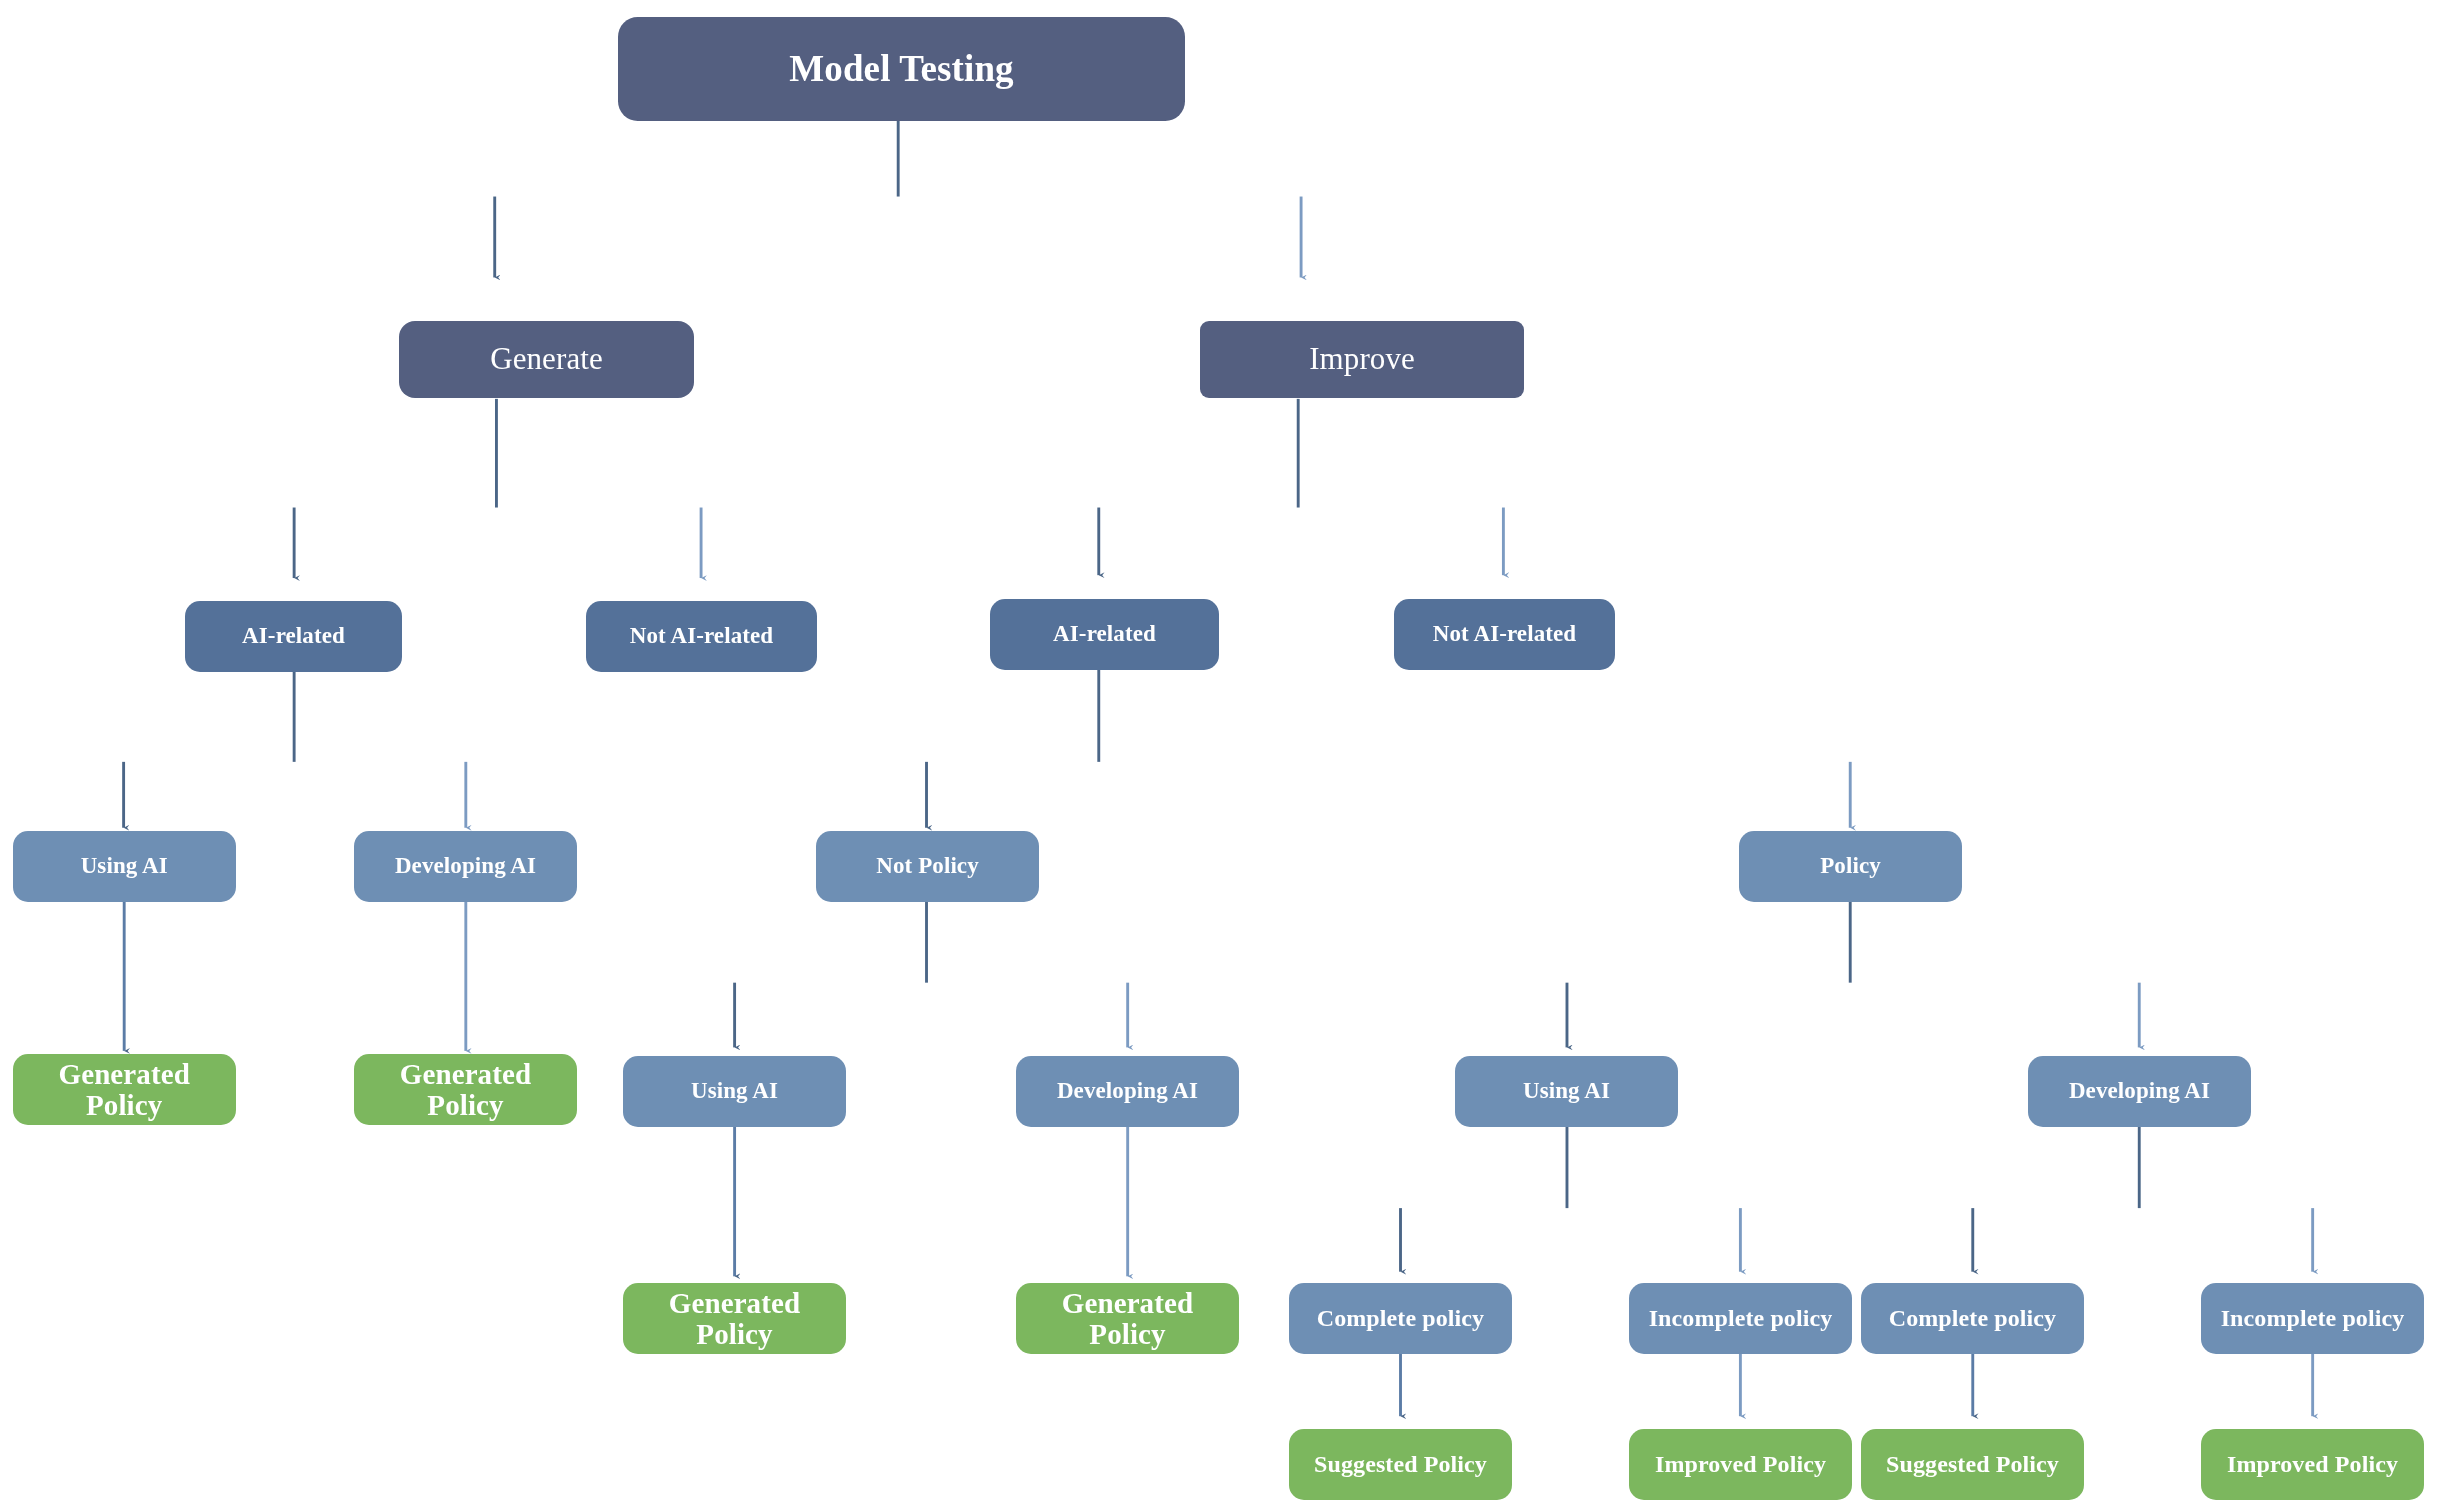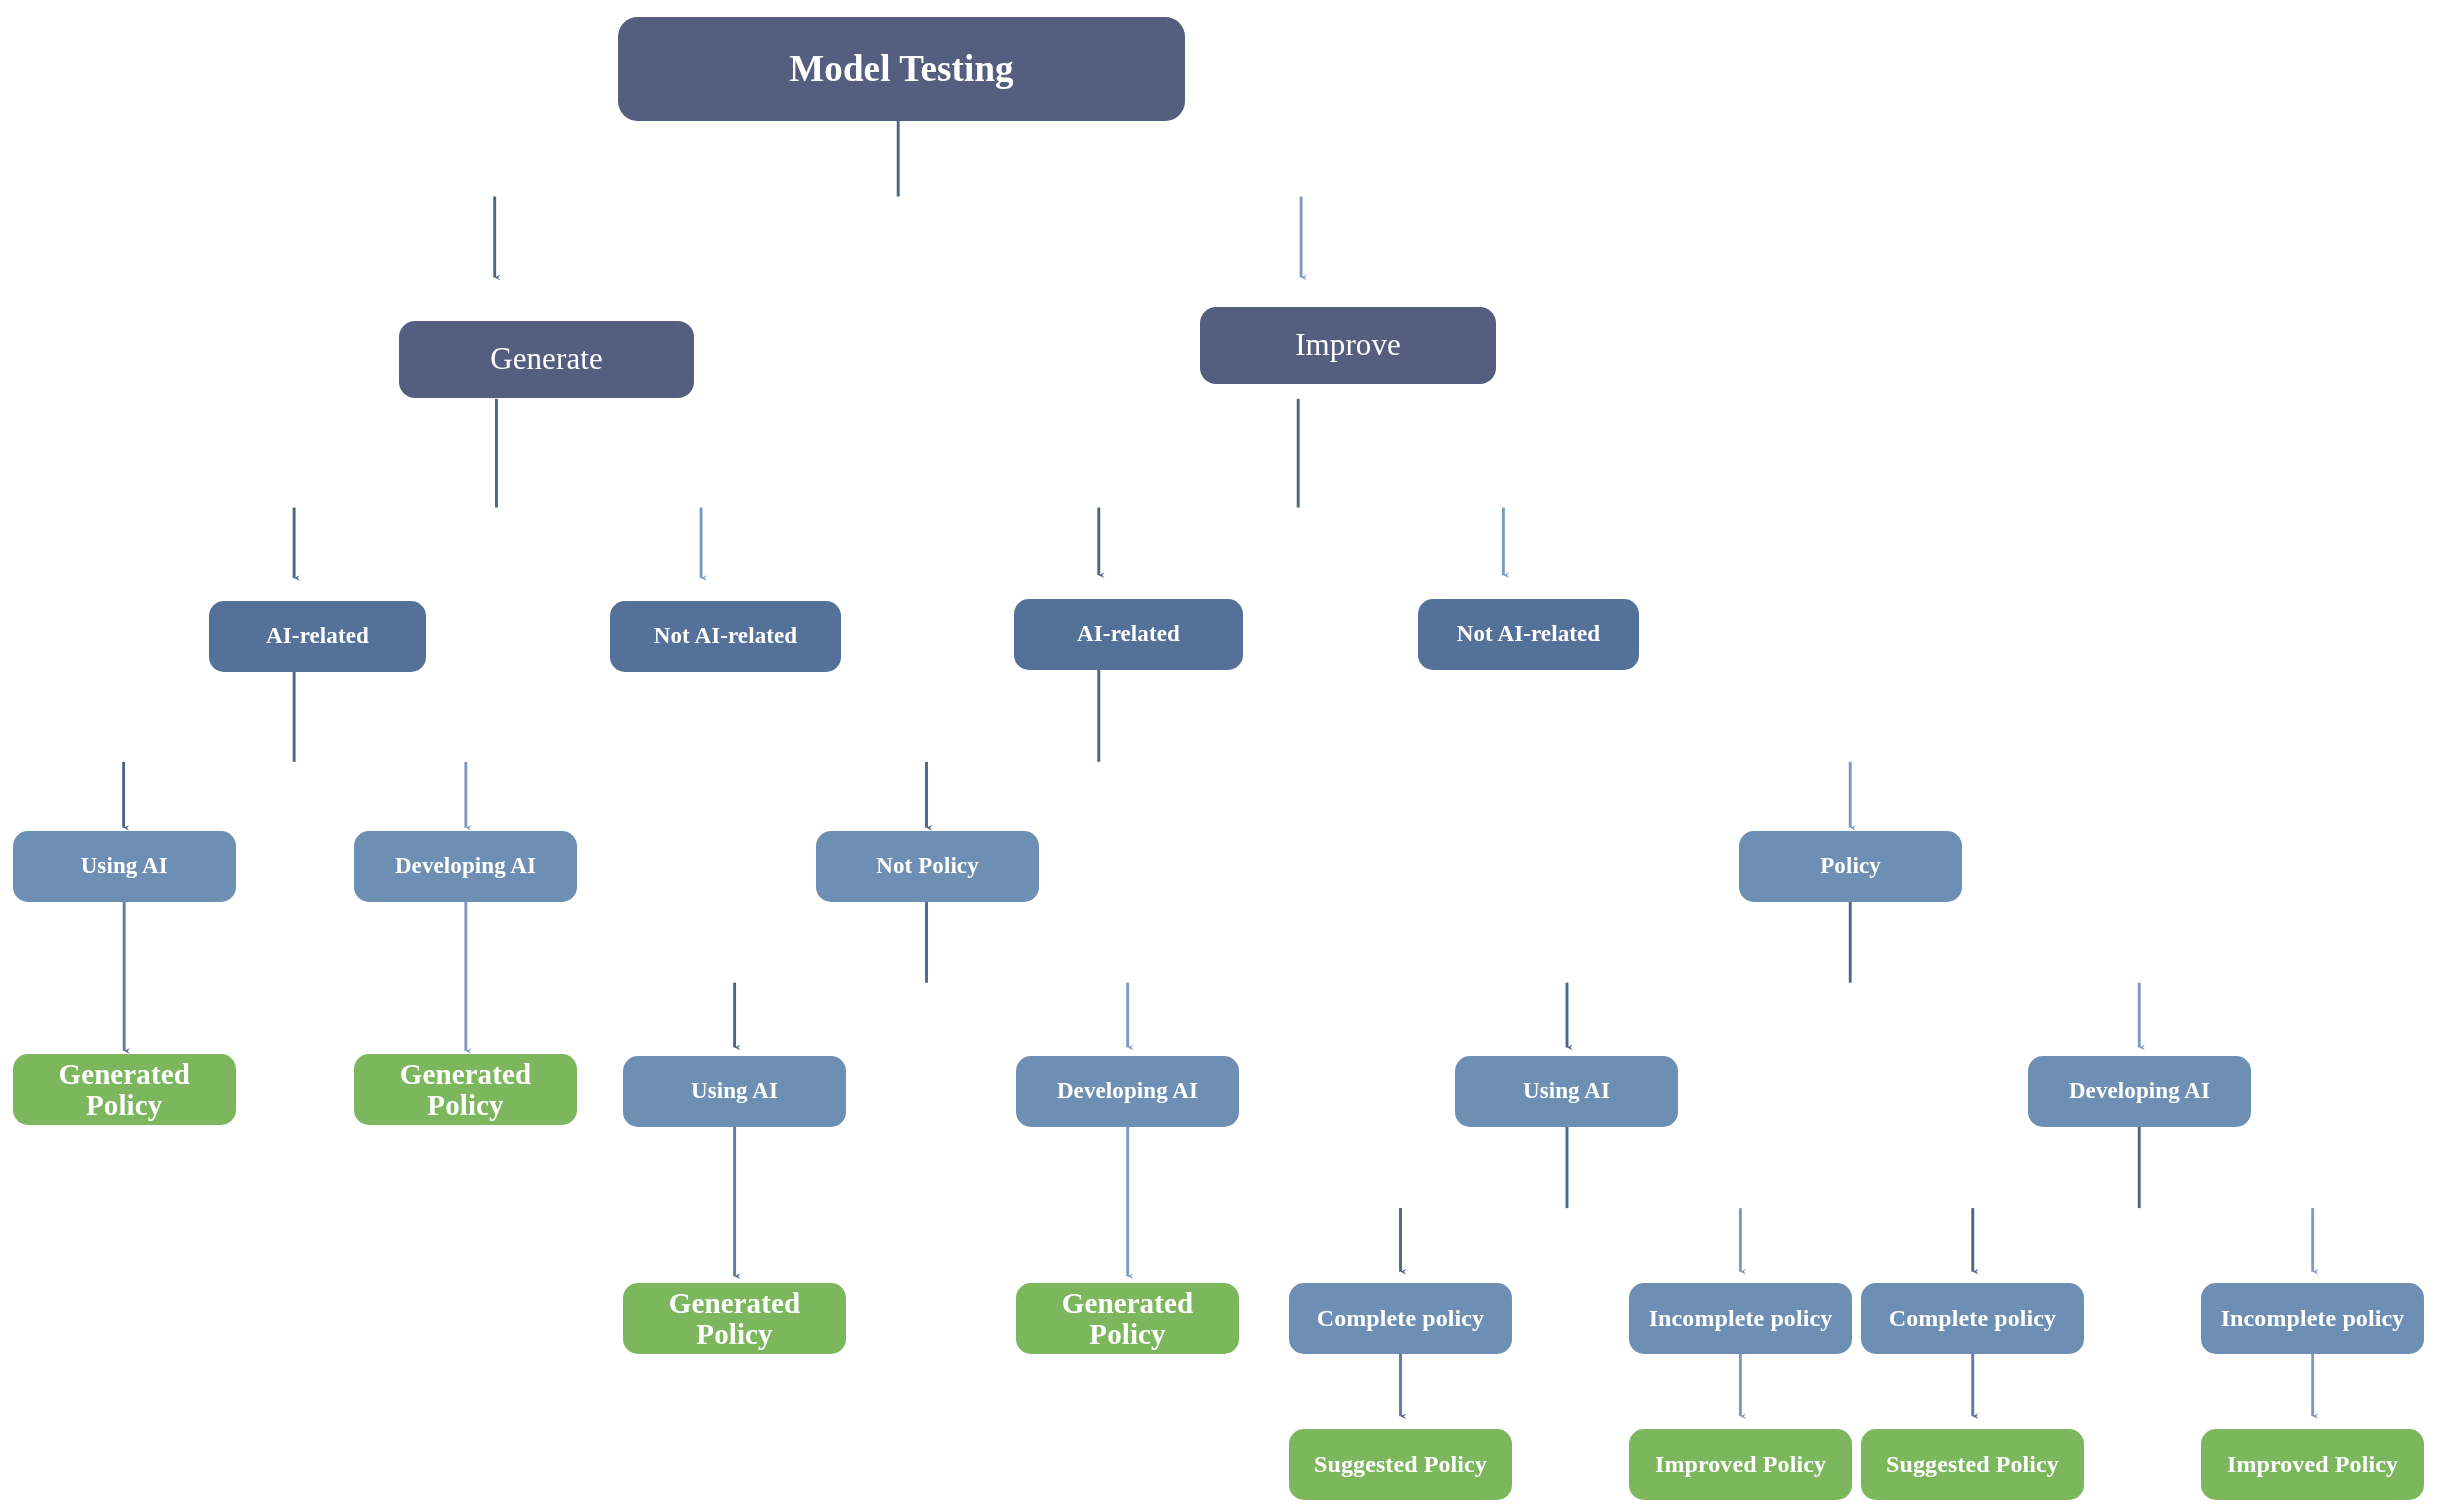--- a/index.html
+++ b/index.html
@@ -42,21 +42,21 @@
     z-index: 5;
   }
   .lvl1 { background: #545F80; border-radius: 19.7px; }
   .lvl2 { background: #545F80; border-radius: 16px; }
   .lvl3 { background: #547199; }
   .lvl4 { background: #6E8FB4; }
   .lvl5 { background: #6E8FB4; }
   .leaf { background: #7CB75E; }
   .t-root   { font-size: 37px; font-weight: bold; }
   .t-l2     { font-size: 31px; margin-left: 46px; }
-  .t-l3     { font-size: 23px; font-weight: bold; margin-left: 24px; }
+  .t-l3     { font-size: 23px; font-weight: bold; }
   .t-l4     { font-size: 23px; font-weight: bold; }
   .t-l5     { font-size: 24px; font-weight: bold; }
   .t-leaf   { font-size: 29px; font-weight: bold; }
   .t-leaf-s { font-size: 24px; font-weight: bold; }
 </style>
 </head>
 <body>
 
 <div id="canvas">
 
@@ -132,21 +132,21 @@
       <line x1="2422" y1="2340" x2="2422" y2="2450" stroke="#5B7CA6" marker-end="url(#arrowD)"></line>
       <line x1="3010" y1="2340" x2="3010" y2="2450" stroke="#7C9BC2" marker-end="url(#arrowL)"></line>
       <line x1="3412" y1="2340" x2="3412" y2="2450" stroke="#5B7CA6" marker-end="url(#arrowD)"></line>
       <line x1="4000" y1="2340" x2="4000" y2="2450" stroke="#7C9BC2" marker-end="url(#arrowL)"></line>
     </g>
   </svg>
 
   <div class="node lvl1 t-root" style="left:618px;top:17px;width:567px;height:104px;">Model Testing</div>
 
   <div class="node lvl2 t-l2" style="left:353px;top:321px;width:295px;height:77px;">Generate</div>
-  <div class="node lvl2 t-l2" style="left:1154px;top:307px;width:296px;height:77px;">Improve</div>
+  <div class="node lvl2 t-l2" style="left:1154px;top:321px;width:324px;height:77px;border-radius:9px;">Improve</div>
 
   <div class="node lvl3 t-l3" style="left:185px;top:601px;width:217px;height:71px;">AI-related</div>
   <div class="node lvl3 t-l3" style="left:586px;top:601px;width:231px;height:71px;">Not AI-related</div>
   <div class="node lvl3 t-l3" style="left:990px;top:599px;width:229px;height:71px;">AI-related</div>
   <div class="node lvl3 t-l3" style="left:1394px;top:599px;width:221px;height:71px;">Not AI-related</div>
 
   <div class="node lvl4 t-l4" style="left:12.7px;top:831px;width:223px;height:71px;">Using AI</div>
   <div class="node lvl4 t-l4" style="left:354px;top:831px;width:223px;height:71px;">Developing AI</div>
 
   <div class="node lvl4 t-l4" style="left:1739px;top:831px;width:223px;height:71px;">Policy</div>

